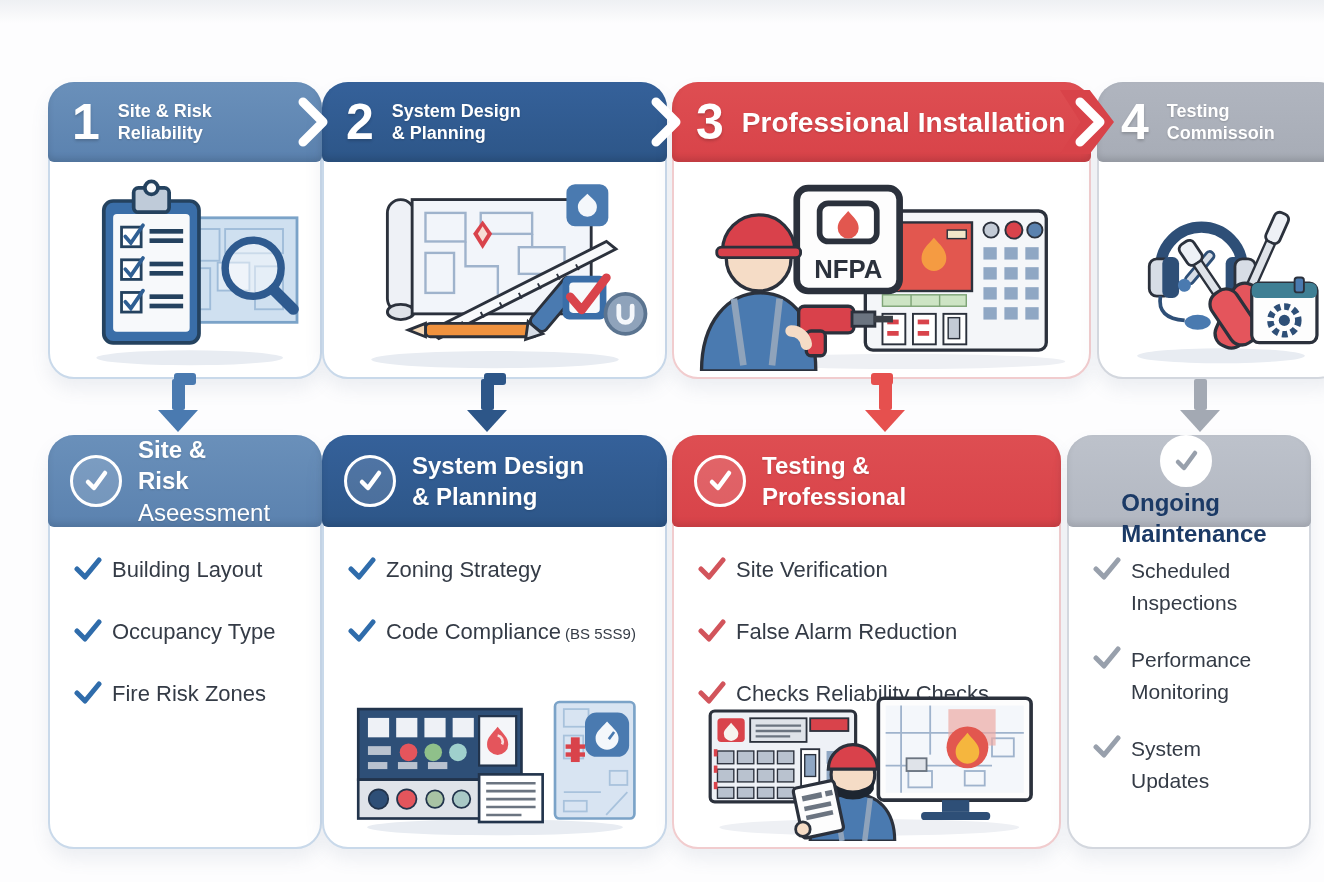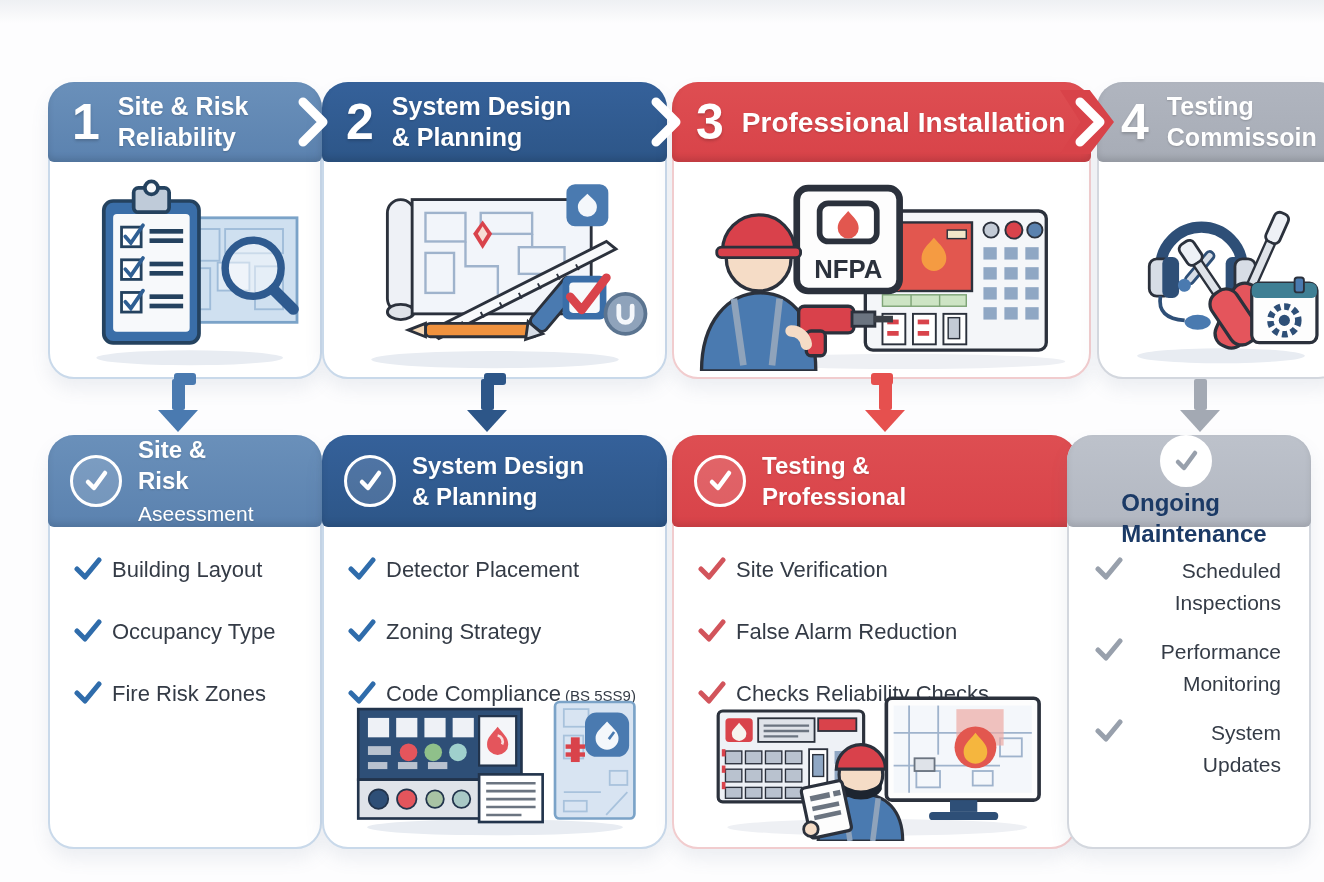--- a/index.html
+++ b/index.html
@@ -21,21 +21,21 @@
   .thead{position:absolute;left:-2px;top:-2px;right:-2px;height:80px;
     border-radius:26px 26px 6px 6px;display:flex;align-items:center;
     color:#fff;padding:0 10px 0 24px;box-sizing:border-box;
     box-shadow:inset 0 -4px 6px rgba(0,0,0,0.12);}
   .hd1{background:linear-gradient(180deg,#6a90ba,#5b82af);}
   .hd2{background:linear-gradient(180deg,#35619a,#2d5688);}
   .hd3{background:linear-gradient(180deg,#de4e52,#d84349);}
   .hd4{background:linear-gradient(180deg,#b0b5bf,#a7acb6);}
   .stepnum{font-size:50px;font-weight:bold;line-height:1;margin-right:18px;
     text-shadow:0 2px 3px rgba(0,0,0,0.18);}
-  .steptitle{font-size:25px;font-weight:bold;line-height:1.25;
+  .steptitle{font-size:18px;font-weight:bold;line-height:1.25;
     text-shadow:0 1px 2px rgba(0,0,0,0.18);}
   .steptitle.one-line{font-size:28px;}
   .tbody{position:absolute;left:0;top:80px;right:0;bottom:0;
     display:flex;align-items:center;justify-content:center;overflow:hidden;}
   .tab{position:absolute;bottom:-8px;left:50%;transform:translateX(-50%);
     width:22px;height:12px;border-radius:3px;}
   
   .chev{position:absolute;top:96px;width:34px;height:52px;z-index:5;}
   .chev svg{display:block;}
   .pent{position:absolute;top:90px;width:54px;height:64px;background:#d84349;
@@ -53,31 +53,31 @@
   .bhead{position:absolute;left:-2px;top:-2px;right:-2px;height:92px;
     border-radius:26px 26px 6px 6px;display:flex;align-items:center;
     color:#fff;padding:0 12px 0 22px;box-sizing:border-box;
     box-shadow:inset 0 -4px 6px rgba(0,0,0,0.10);}
   .bhead .circ{width:46px;height:46px;border-radius:50%;flex:0 0 46px;
     border:3px solid #ffffff;background:rgba(255,255,255,0.14);
     display:flex;align-items:center;justify-content:center;margin-right:16px;}
   .bhead.hd4g .circ{background:#ffffff;}
   .btitle{font-size:24px;font-weight:bold;line-height:1.3;
     text-shadow:0 1px 2px rgba(0,0,0,0.15);}
-  .btitle .small{font-size:21px;font-weight:normal;}
+  .btitle .small{font-size:24px;font-weight:normal;}
   .hd4g{background:linear-gradient(180deg,#bdc2cb,#b2b7c1);color:#1b3a66;flex-direction:column;}
   .hd4g .btitle{text-shadow:none;}
   .checklist{position:absolute;left:24px;right:14px;top:118px;
     display:flex;flex-direction:column;gap:32px;}
   .item{display:flex;align-items:flex-start;}
   .item .ck{flex:0 0 30px;margin-top:2px;}
   .item .txt{font-size:22px;color:#343b46;line-height:1.35;padding-left:8px;}
   .item .suffix{font-size:15px;color:#343b46;}
   .col4 .item .txt{font-size:21px;line-height:1.5;max-width:150px;}
-  .col4 .checklist{gap:18px;text-align:right;}
+  .col4 .checklist{gap:26px;}
   .bill{position:absolute;left:0;right:0;bottom:6px;display:flex;justify-content:center;}
 </style>
 </head>
 <body>
 
 <div class="top-fade"></div>
 
 <div class="card b-blue" style="left:48px;top:82px;width:270px;height:293px;">
   <div class="thead hd1">
     <span class="stepnum">1</span>
@@ -390,26 +390,20 @@
     <span class="btitle">
       <span>System Design</span><br>
       <span>&amp; Planning</span>
     </span>
   </div>
   <div class="checklist">
     <div class="item">
       <span class="ck"><svg width="28" height="24" viewBox="0 0 28 24">
             <polyline points="3,12 11,20 25,3" fill="none" stroke="#2f6cab" stroke-width="5" stroke-linecap="round" stroke-linejoin="round"></polyline>
           </svg></span>
-      <span class="txt">Detector Placement</span>
-    </div>
-    <div class="item">
-      <span class="ck"><svg width="28" height="24" viewBox="0 0 28 24">
-            <polyline points="3,12 11,20 25,3" fill="none" stroke="#2f6cab" stroke-width="5" stroke-linecap="round" stroke-linejoin="round"></polyline>
-          </svg></span>
       <span class="txt">Zoning Strategy</span>
     </div>
     <div class="item">
       <span class="ck"><svg width="28" height="24" viewBox="0 0 28 24">
             <polyline points="3,12 11,20 25,3" fill="none" stroke="#2f6cab" stroke-width="5" stroke-linecap="round" stroke-linejoin="round"></polyline>
           </svg></span>
       <span class="txt"><span>Code Compliance</span><span class="suffix"> (BS 5SS9)</span></span>
     </div>
   </div>
   <div class="bill">
@@ -465,21 +459,21 @@
             <rect x="256" y="50" width="10" height="28"></rect>
         </g>
         <rect x="272" y="22" width="50" height="50" rx="13" fill="#4a7ab0"></rect>
         <path d="M297,32 c8,9 13,12 13,19 a13,13 0 1 1 -26,0 c0,-7 5,-10 13,-19 z" fill="#f4f7fb"></path>
         <line x1="299" y1="52" x2="305" y2="44" stroke="#4a7ab0" stroke-width="3"></line>
       </g>
     </svg>
   </div>
 </div>
 
-<div class="card b-red" style="left:672px;top:435px;width:385px;height:410px;padding-left:16px;">
+<div class="card b-red" style="left:672px;top:435px;width:385px;height:410px;">
   <div class="bhead hd3">
     <span class="circ">
       <svg width="26" height="26" viewBox="0 0 26 26">
           <polyline points="5,14 11,20 22,5" fill="none" stroke="#ffffff" stroke-width="4.5" stroke-linecap="round" stroke-linejoin="round"></polyline>
         </svg>
     </span>
     <span class="btitle">
       <span>Testing &amp;</span><br>
       <span>Professional</span>
     </span>

